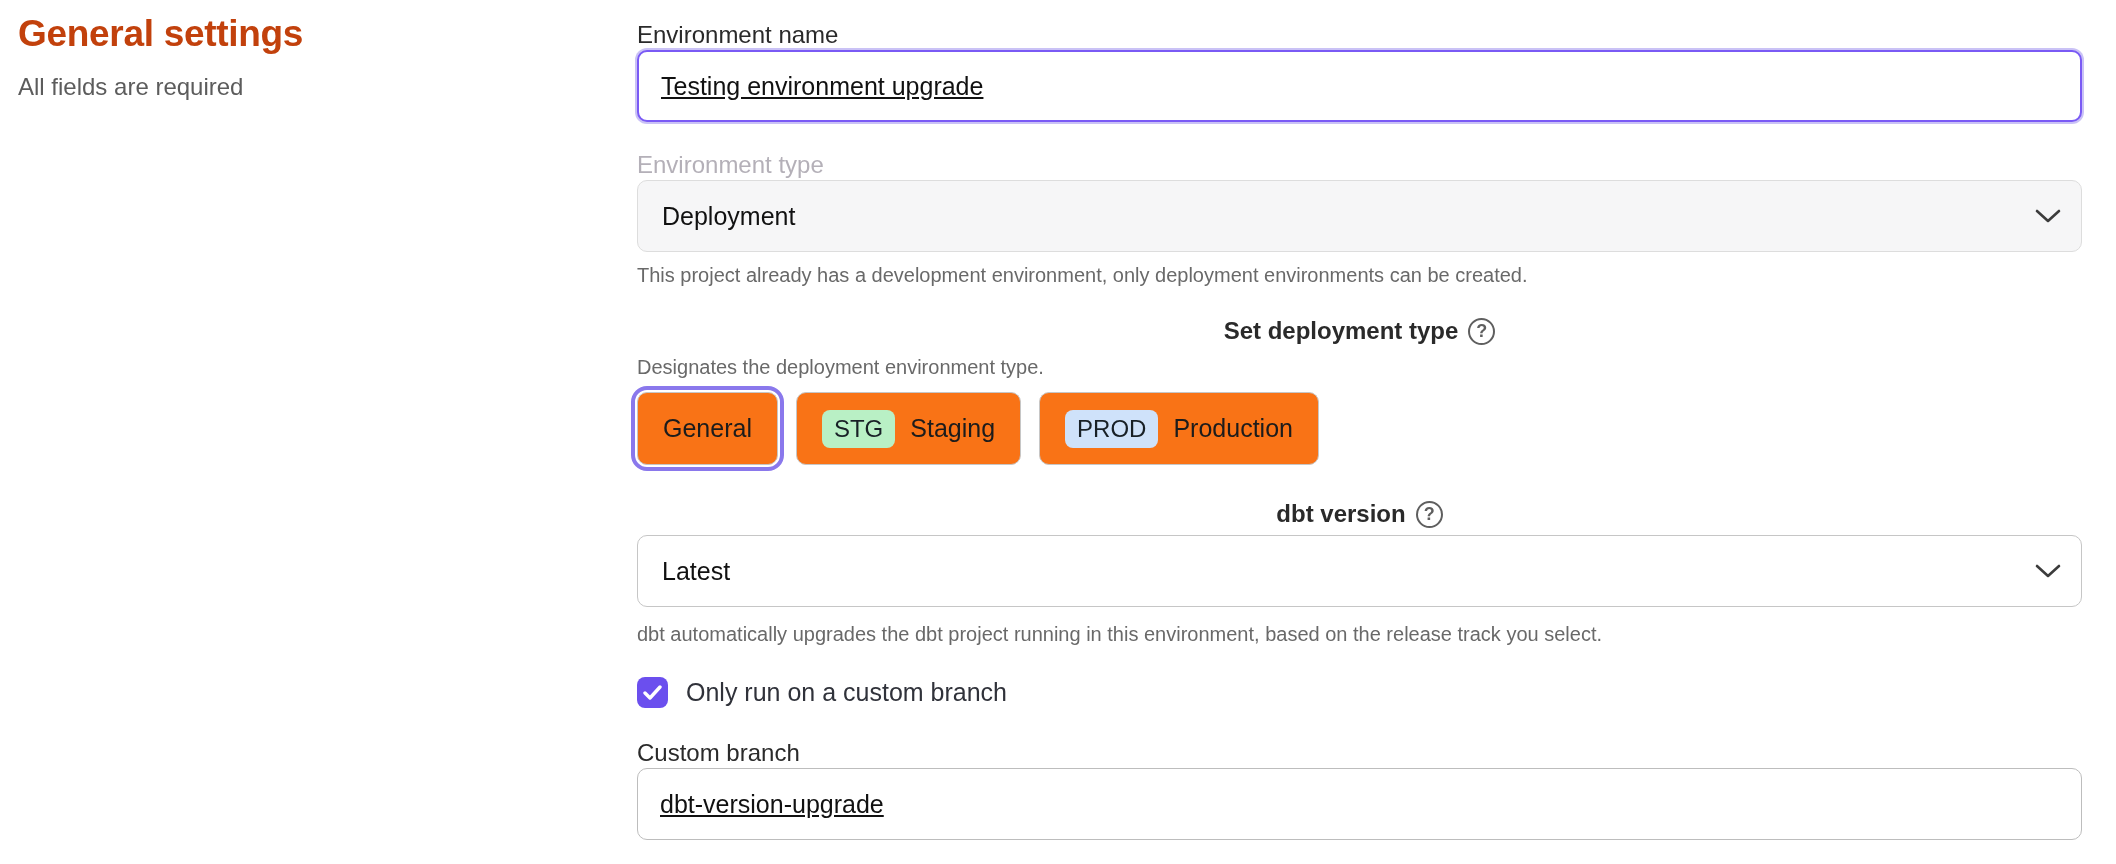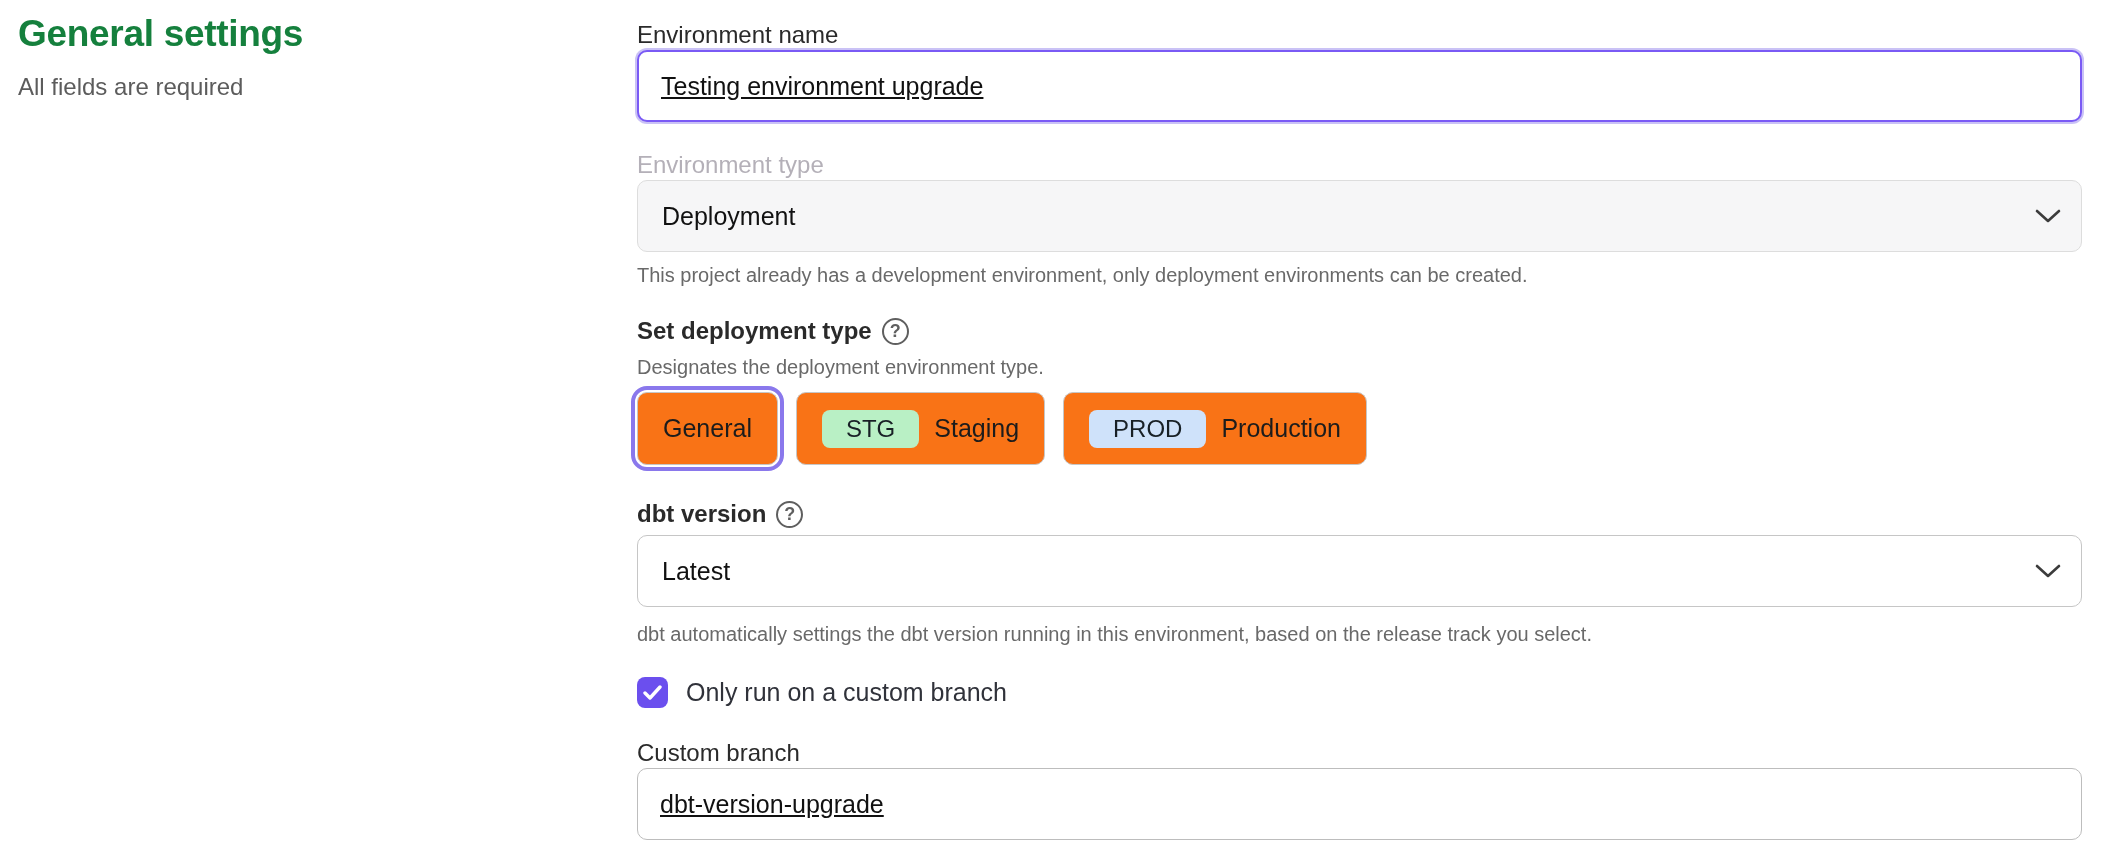--- a/index.html
+++ b/index.html
@@ -12,21 +12,21 @@
     color: #1f1f1f;
     position: relative;
     overflow: hidden;
   }
 
   
   .left-col { position: absolute; left: 18px; top: 10px; width: 580px; }
   .page-title {
     font-size: 37px;
     font-weight: 700;
-    color: #15803d;
+    color: #c2410c;
     letter-spacing: -0.3px;
     margin: 0;
     line-height: 48px;
   }
   .page-subtitle {
     font-size: 24px;
     color: #5c5c5c;
     margin-top: 14px;
     line-height: 30px;
   }
@@ -36,21 +36,21 @@
 
   .field-label {
     font-size: 24px;
     font-weight: 500;
     color: #2a2a2a;
     line-height: 30px;
     display: flex;
     align-items: center;
     gap: 10px;
   }
-  .field-label.bold { font-weight: 700; }
+  .field-label.bold { font-weight: 700; justify-content: center; }
   .field-label.disabled { color: #b4b0b8; }
 
   .help-icon {
     width: 27px; height: 27px;
     border: 2px solid #5f5f5f;
     border-radius: 50%;
     color: #5f5f5f;
     font-size: 18px;
     font-weight: 700;
     display: inline-flex;
@@ -121,21 +121,21 @@
     gap: 15px;
     padding: 0 25px;
     cursor: pointer;
   }
   .opt-btn.selected {
     outline: 4px solid #8a78ec;
     outline-offset: 2px;
   }
   .type-badge {
     border-radius: 8px;
-    padding: 7px 24px;
+    padding: 7px 12px;
     font-size: 24px;
     color: #182026;
     line-height: 1;
   }
   .badge-stg  { background: #b9f0c5; }
   .badge-prod { background: #cfe2fa; }
 
   
   .checkbox-row { display: flex; align-items: center; gap: 18px; margin-top: 28px; }
   .checkbox {
@@ -210,21 +210,21 @@
   <div class="field-label bold mt-34">
     <span>dbt version</span>
     <span class="help-icon">?</span>
   </div>
   <div class="select-box mt-6">
     <span>Latest</span>
     <svg class="chevron-down" viewBox="0 0 26 16">
       <polyline points="2,3 13,13 24,3" fill="none" stroke="#3c3c3c" stroke-width="2.6" stroke-linecap="round" stroke-linejoin="round"></polyline>
     </svg>
   </div>
-  <div class="helper-text mt-12">dbt automatically settings the dbt version running in this environment, based on the release track you select.</div>
+  <div class="helper-text mt-12">dbt automatically upgrades the dbt project running in this environment, based on the release track you select.</div>
 
   <div class="checkbox-row">
     <span class="checkbox">
       <svg viewBox="0 0 19 15">
         <polyline points="2,8 7,13 17,2" fill="none" stroke="#ffffff" stroke-width="3.4" stroke-linecap="round" stroke-linejoin="round"></polyline>
       </svg>
     </span>
     <span class="checkbox-label">Only run on a custom branch</span>
   </div>
 

